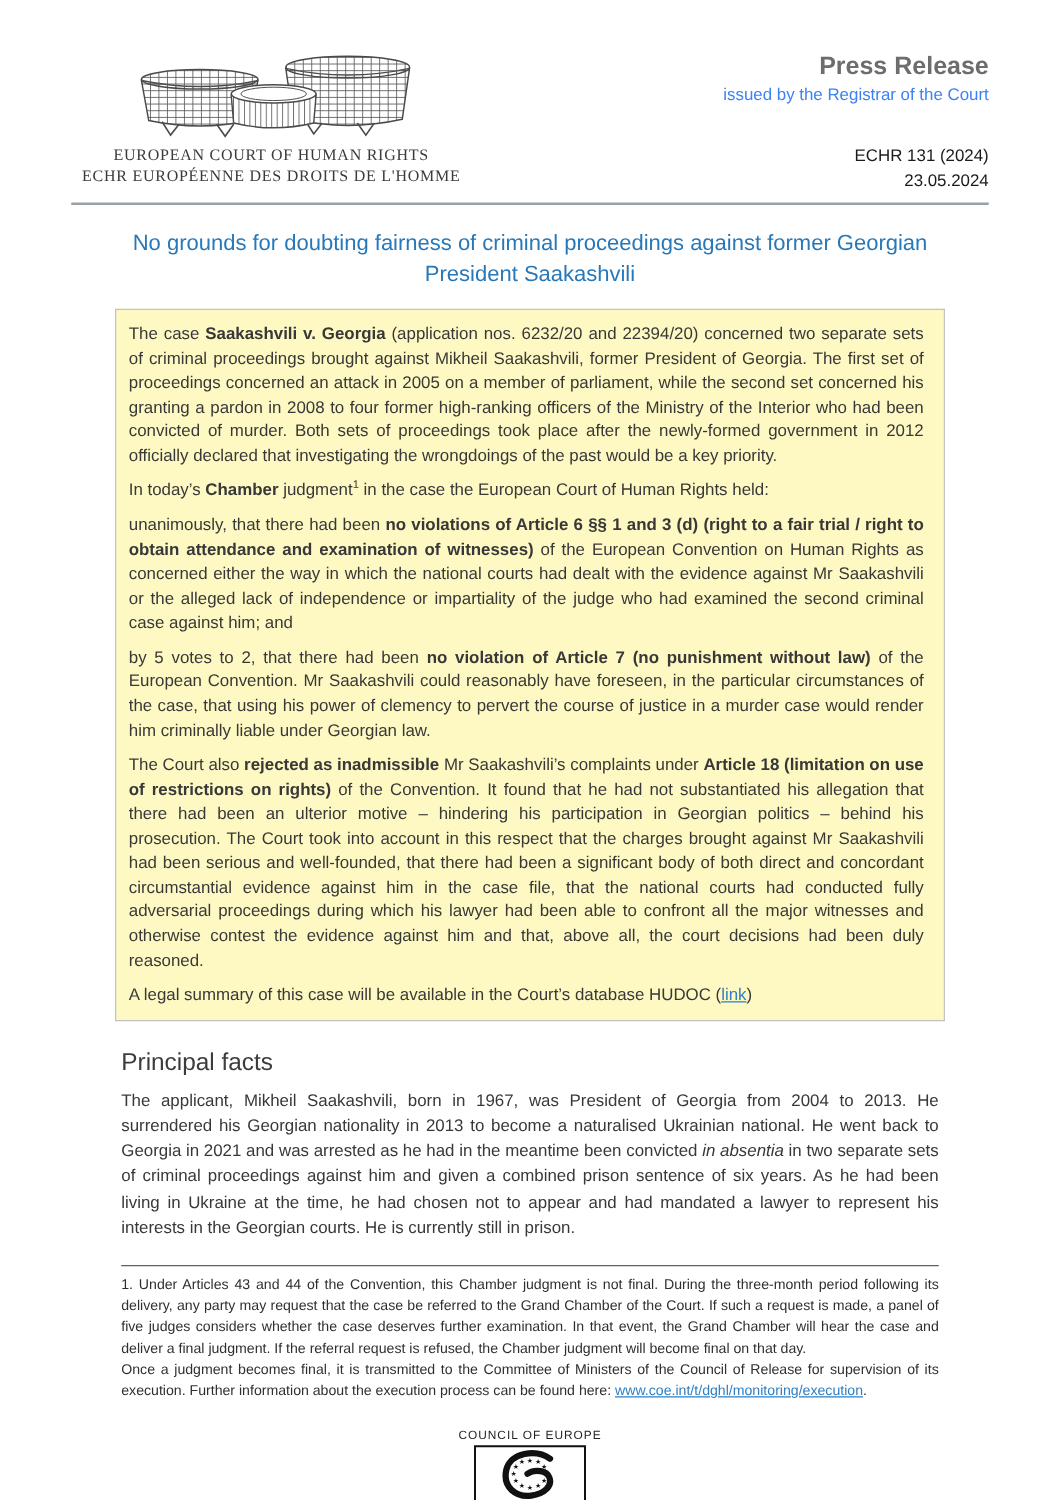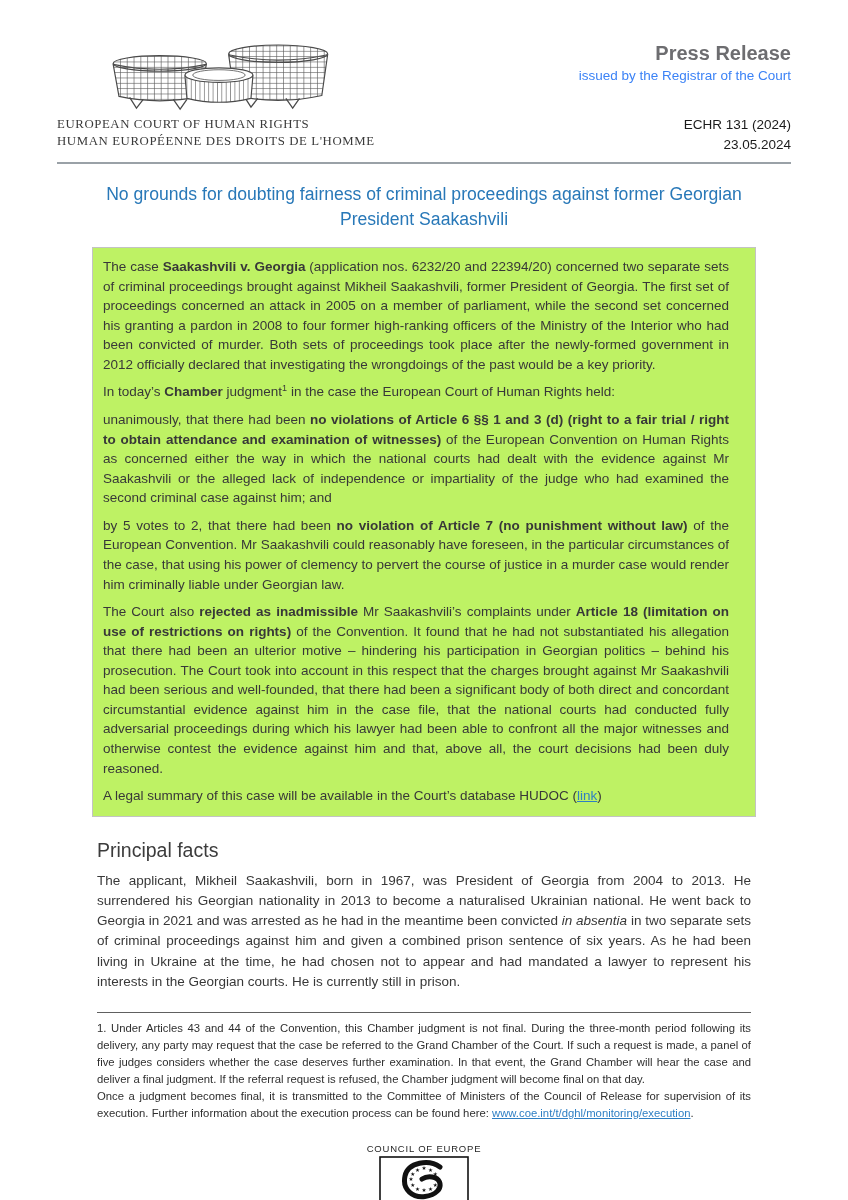--- a/index.html
+++ b/index.html
@@ -3,37 +3,37 @@
 <meta charset="utf-8">
 <style>
   :root { --accent:#2878b8; --link:#2e7fc4; }
   * { box-sizing:border-box; }
   body { margin:0; background:#ffffff; }
   .page { width:848px; height:1200px; background:#fff; overflow:hidden; position:relative;
           font-family:"Liberation Sans", sans-serif; color:#333; }
 
   
   .header { display:flex; justify-content:space-between; padding:40px 57px 0 57px; }
-  .brand { width:320px; }
+  .brand { width:320px; text-align:center; }
   .brand svg { display:block; margin:0 auto; }
   .org-line { font-family:"Liberation Serif", serif; font-size:12.8px; letter-spacing:.6px;
               color:#3a3a3a; line-height:1.3; white-space:nowrap; }
   .head-right { text-align:right; padding-top:2px; }
   .press-release { font-size:20px; font-weight:bold; color:#6d6d70; }
   .issued-by { font-size:13.5px; color:#3b82f6; margin-top:3px; }
   .ref-block { margin-top:32px; font-size:13.5px; color:#1b1b1b; line-height:1.45; }
   .header-rule { border:none; border-top:2px solid #9aa1a7; margin:8px 57px 0; }
 
   
   .doc-title { margin:18px auto 14px; width:644px; text-align:center; font-size:17.6px;
                line-height:1.42; color:var(--accent); }
 
   
-  .summary-box { margin:15px 92px 11px; background:#bef264; border:1px solid #c3c3c3;
-                 padding:1px 26px 2px 10px; }
+  .summary-box { margin:15px 92px 11px; background:#fef9c3; border:1px solid #c3c3c3;
+                 padding:1px 16px 2px 10px; }
   .summary-box p { margin:8px 0; font-size:13.5px; line-height:1.45; text-align:justify; color:#383838; }
 
   .b { font-weight:bold; }
   .i { font-style:italic; }
   .lnk { color:var(--link); text-decoration:underline; cursor:pointer; }
   sup { font-size:9px; vertical-align:super; line-height:0; }
 
   
   .section-heading { margin:22px 97px 0; font-size:19.5px; font-weight:400; color:#3c3c3c; }
   .facts-paragraph { margin:9px 97px 0; font-size:13.5px; line-height:1.5; text-align:justify; color:#383838; }
@@ -72,21 +72,21 @@
         <path d="M28 25 L34 58 Q76 67 118 58 L124 25 Q76 35 28 25 Z" fill="url(#grid)" stroke="#4a4a4a" stroke-width="1.2"></path>
         <ellipse cx="76" cy="24" rx="48" ry="8" fill="url(#grid)" stroke="#4a4a4a" stroke-width="1.2"></ellipse>
         <path d="M45 59 l7 11 7 -9 M90 61 l7 10 7 -10" stroke="#4a4a4a" stroke-width="1.3" fill="none"></path>
 
         <path d="M102 37 L104 60 Q137 68 170 60 L172 37 Q137 45 102 37 Z" fill="#ffffff"></path>
         <path d="M102 37 L104 60 Q137 68 170 60 L172 37 Q137 45 102 37 Z" fill="url(#vlines)" stroke="#4a4a4a" stroke-width="1.2"></path>
         <ellipse cx="137" cy="36" rx="35" ry="7.5" fill="#ffffff" stroke="#4a4a4a" stroke-width="1.2"></ellipse>
         <ellipse cx="137" cy="36" rx="27" ry="5.5" fill="none" stroke="#4a4a4a" stroke-width="0.8"></ellipse>
       </svg>
       <div class="org-line">EUROPEAN COURT OF HUMAN RIGHTS</div>
-      <div class="org-line">HUMAN EUROPÉENNE DES DROITS DE L'HOMME</div>
+      <div class="org-line">ECHR EUROPÉENNE DES DROITS DE L'HOMME</div>
     </div>
 
     <div class="head-right">
       <div class="press-release">Press Release</div>
       <div class="issued-by">issued by the Registrar of the Court</div>
       <div class="ref-block">
         <div>ECHR 131 (2024)</div>
         <div>23.05.2024</div>
       </div>
     </div>

